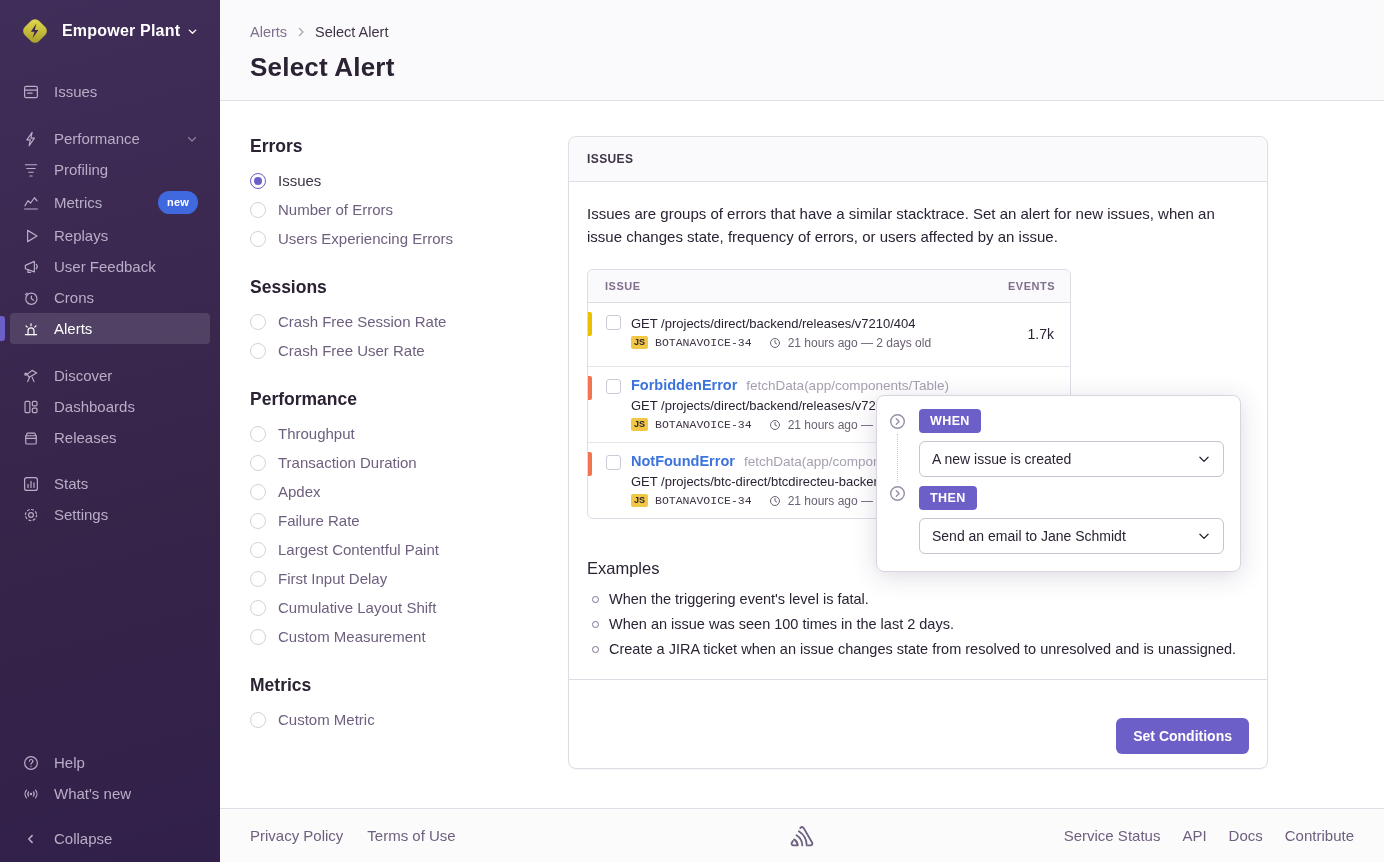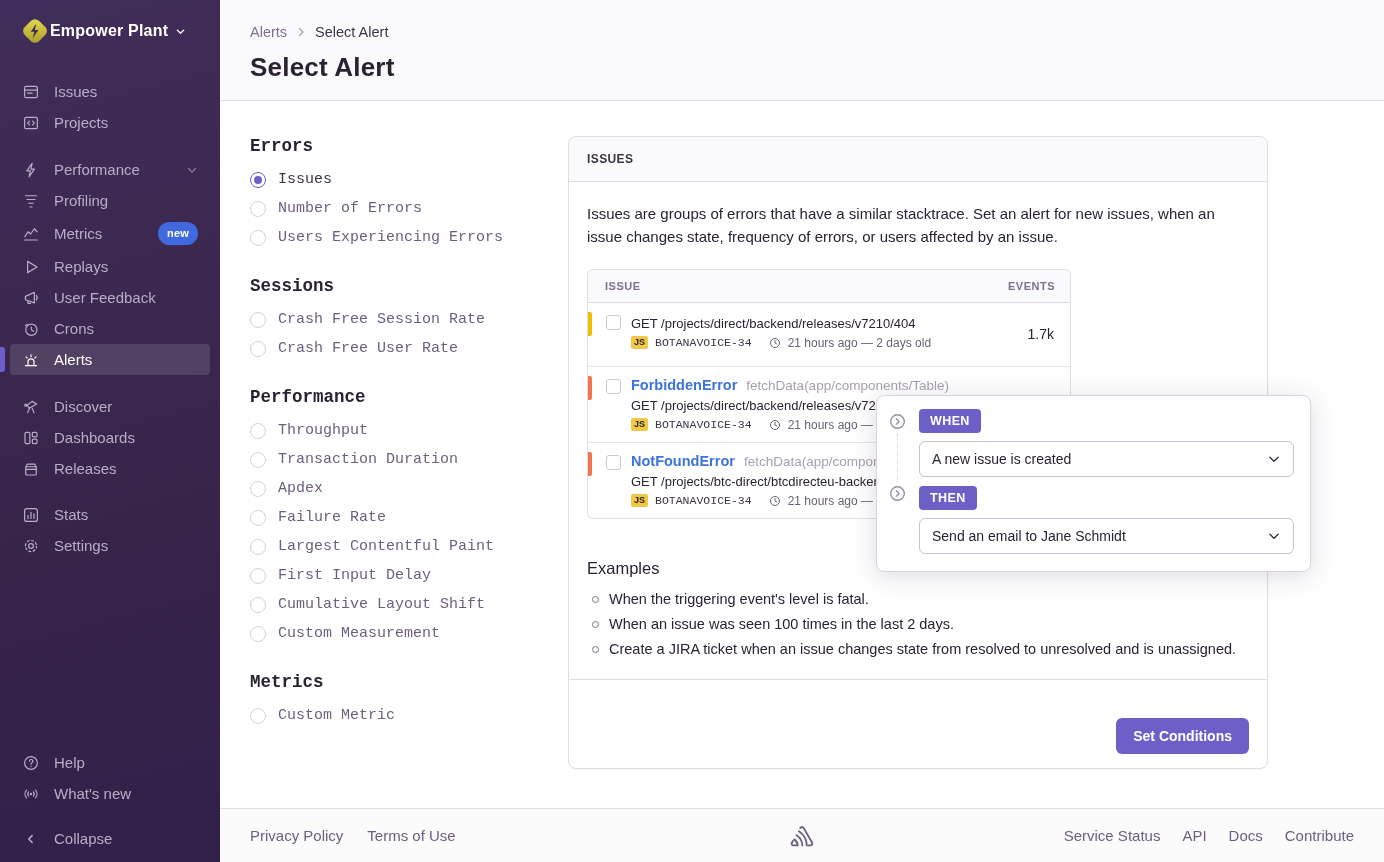--- a/index.html
+++ b/index.html
@@ -9,21 +9,21 @@
     background:#fff; color:#2B2233; overflow:hidden; position:relative;
   }
   svg { display:block; }
 
   
   .sidebar {
     position:absolute; left:0; top:0; width:220px; height:862px;
     background:linear-gradient(165deg,#402E5A 0%, #362449 60%, #31204A 100%);
     color:#B9AEC6; display:flex; flex-direction:column; z-index:20;
   }
-  .org-header { display:flex; align-items:center; padding:16px 18px 14px 20px; cursor:pointer; }
+  .org-header { display:flex; align-items:center; gap:12px; padding:16px 18px 14px 20px; cursor:pointer; }
   .org-name { color:#fff; font-weight:700; font-size:16px; letter-spacing:.2px; display:flex; align-items:center; gap:7px; }
   .nav { display:flex; flex-direction:column; }
   .nav-item {
     display:flex; align-items:center; gap:14px; margin:0 10px; padding:6px 12px;
     border-radius:4px; font-size:15px; line-height:19px; position:relative; cursor:pointer; color:#B9AEC6;
   }
   .nav-item.active { background:rgba(255,255,255,.12); color:#fff; }
   .nav-item.active::before {
     content:""; position:absolute; left:-10px; top:3px; width:5px; height:25px;
     background:#6C5FC8; border-radius:0 3px 3px 0;
@@ -49,21 +49,21 @@
   .crumb-current { color:#3E3446; }
   .page-title { margin-top:12px; font-size:26px; font-weight:700; color:#2B2233; letter-spacing:.2px; }
 
   
   .content {
     position:absolute; left:220px; top:102px; right:0; bottom:54px;
     background:#fff; padding:34px 0 0 30px; display:flex;
   }
 
   
-  .options-col { width:318px; flex:0 0 318px;font-family:Liberation Mono, monospace; }
+  .options-col { width:318px; flex:0 0 318px; }
   .opt-group { margin-bottom:30px; }
   .opt-heading { font-size:17.5px; font-weight:600; color:#2B2233; margin-bottom:15px; }
   .opt { display:flex; align-items:center; gap:12px; margin-bottom:12px; cursor:pointer; }
   .radio {
     width:16px; height:16px; border-radius:50%; border:1px solid #D6D0DD; background:#fff;
     flex:0 0 16px; position:relative;
   }
   .radio.selected { border-color:#6C5FC8; }
   .radio.selected::after {
     content:""; position:absolute; left:3px; top:3px; width:8px; height:8px;
@@ -110,21 +110,21 @@
   .jsbadge {
     background:#F1C744; color:#2B2233; font-size:9px; font-weight:700;
     padding:2px 3px; border-radius:2px; line-height:1;
   }
   .sid { font-family:"Liberation Mono","DejaVu Sans Mono",monospace; font-size:11.5px; color:#3E3446; margin-right:10px; }
   .age { color:#6B6175; }
   .ievents { width:58px; flex:0 0 58px; text-align:right; font-size:14px; color:#2B2233; align-self:center; padding-right:2px; }
 
   
   .cond-card {
-    position:absolute; left:307px; top:258px; width:435px;
+    position:absolute; left:307px; top:258px; width:365px;
     background:#fff; border:1px solid #DAD4E0; border-radius:8px;
     box-shadow:0 4px 24px rgba(64,44,95,.18);
     padding:13px 16px 15px 42px; z-index:10;
   }
   .rail-circ { position:absolute; left:11px; width:19px; height:19px; color:#9B8FA8; }
   .rail-circ.c1 { top:16px; }
   .rail-circ.c2 { top:88px; }
   .rail-line { position:absolute; left:20px; top:38px; height:48px; border-left:1px dotted #CFC8D6; }
   .cond-badge {
     display:inline-block; background:#6C5FC8; color:#fff; font-size:12.5px; font-weight:700;
@@ -196,29 +196,20 @@
   <div class="nav">
     <div class="gap1"></div>
     <div class="nav-item">
       <span class="nicon">
           <svg viewBox="0 0 24 24" fill="none" stroke="currentColor" stroke-width="1.6" stroke-linecap="round">
             <rect x="3.5" y="4.5" width="17" height="15" rx="2"></rect>
             <path d="M3.5 9.5h17M7.5 13.5h6"></path>
           </svg>
         </span>
       <span class="nlabel">Issues</span>
-    </div>
-    <div class="nav-item">
-      <span class="nicon">
-          <svg viewBox="0 0 24 24" fill="none" stroke="currentColor" stroke-width="1.6" stroke-linecap="round" stroke-linejoin="round">
-            <rect x="3.5" y="4.5" width="17" height="15" rx="2"></rect>
-            <path d="M10 9.5 7.5 12l2.5 2.5M14 9.5 16.5 12 14 14.5"></path>
-          </svg>
-        </span>
-      <span class="nlabel">Projects</span>
     </div>
     <div class="gap1"></div>
     <div class="nav-item">
       <span class="nicon">
           <svg viewBox="0 0 24 24" fill="none" stroke="currentColor" stroke-width="1.6" stroke-linejoin="round">
             <path d="M13.5 3 6.5 13.2h4.6L9.5 21l7-10.2h-4.6l1.6-7.8z"></path>
           </svg>
         </span>
       <span class="nlabel">Performance</span>
       <span class="chev-right-slot">

